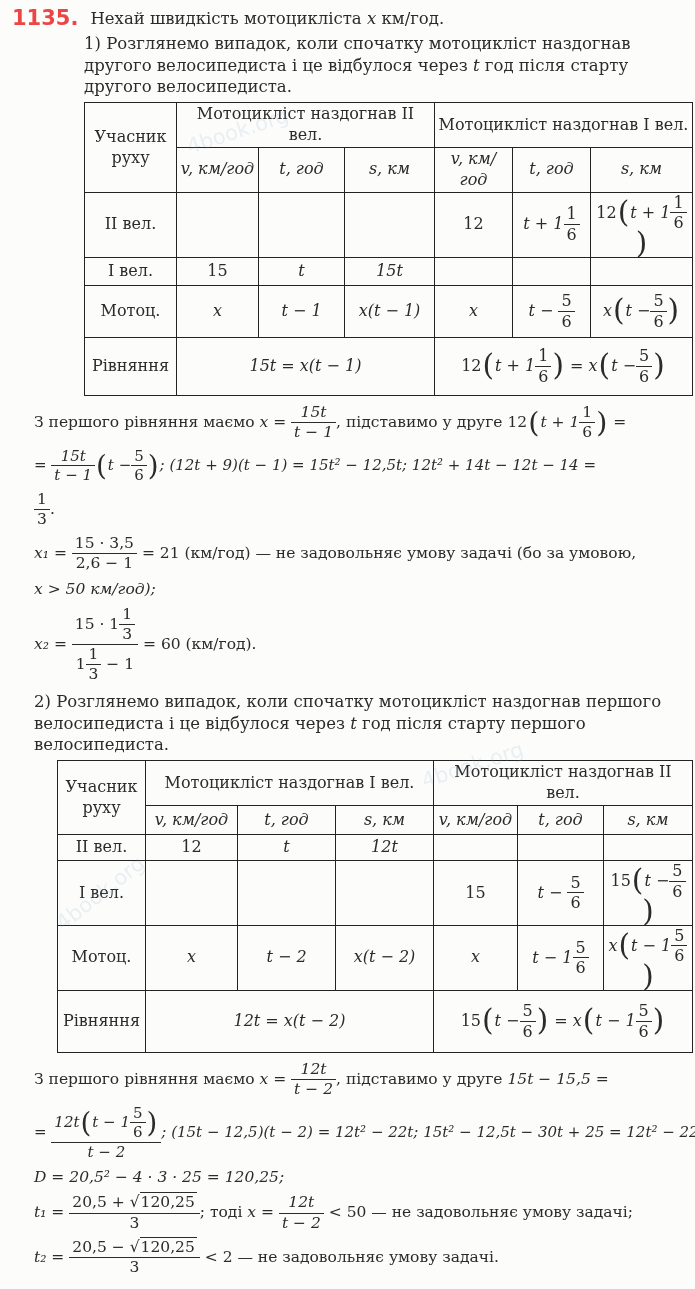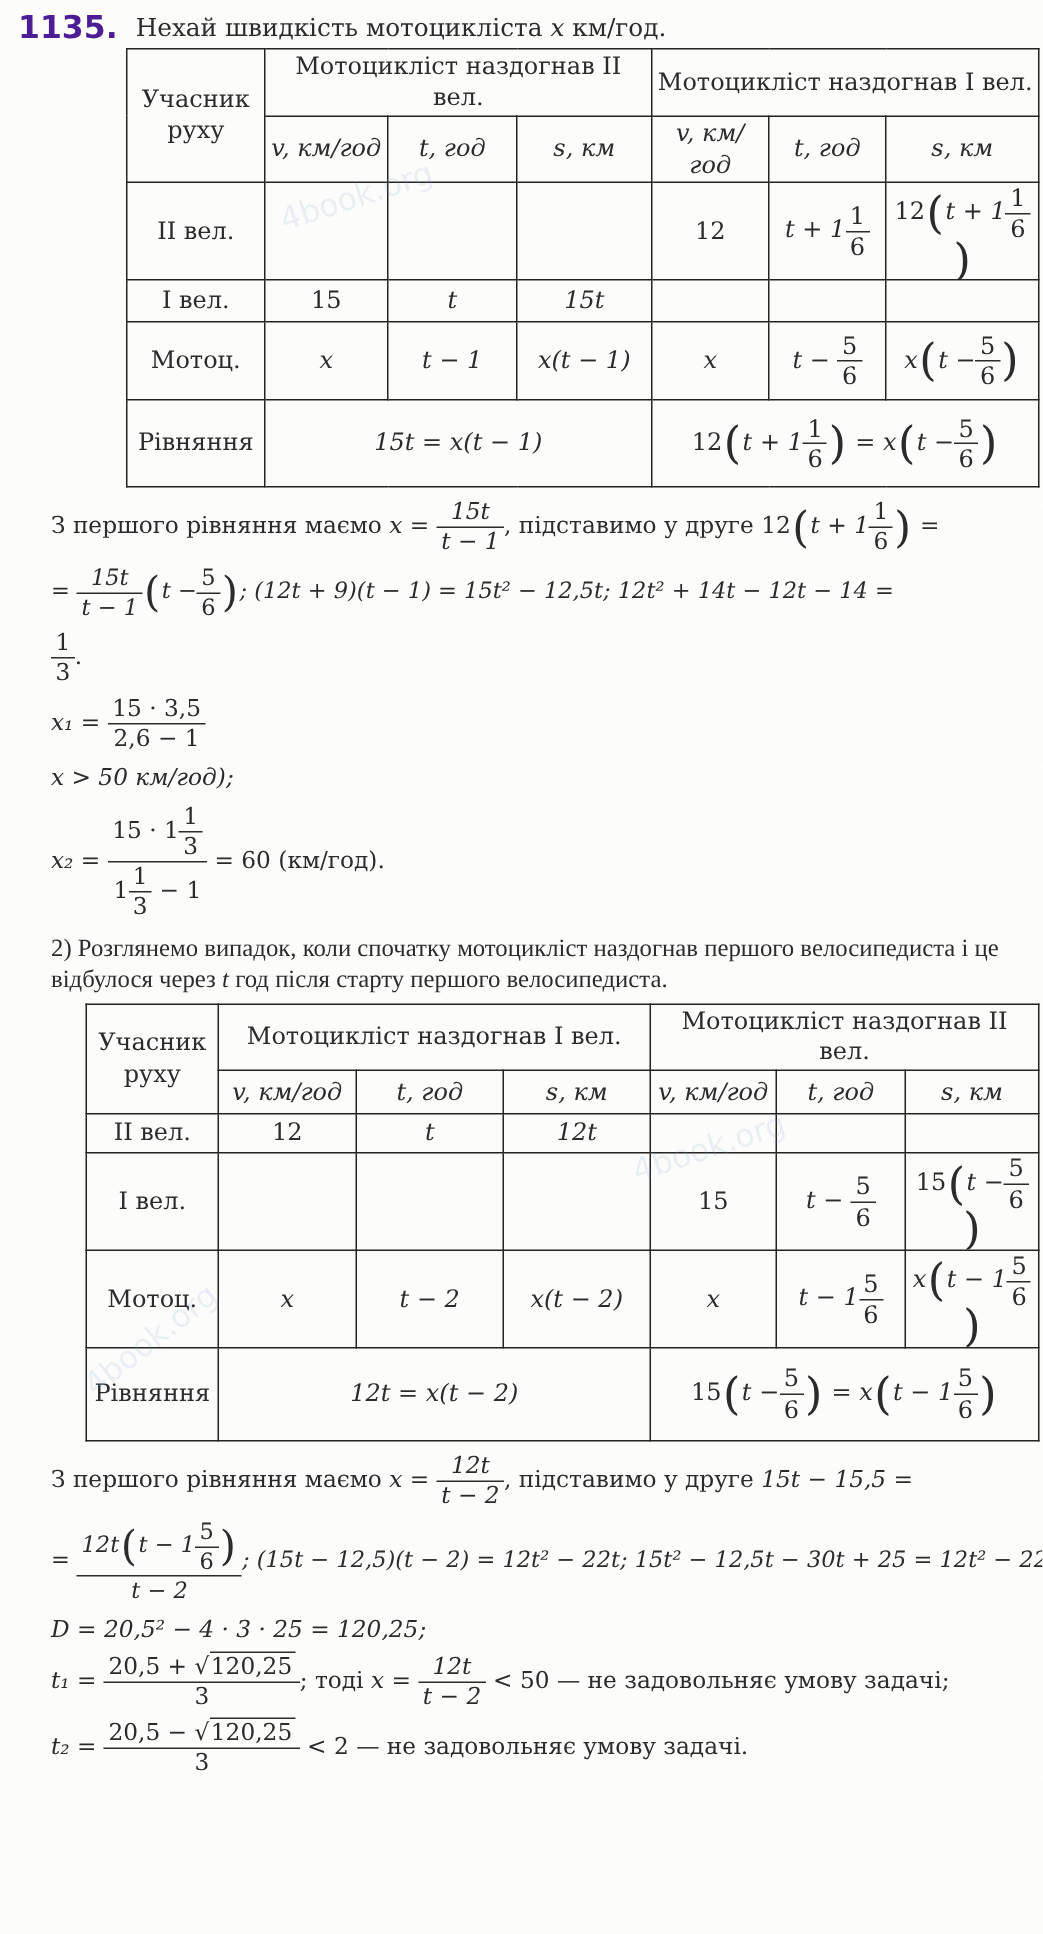--- a/index.html
+++ b/index.html
@@ -23,29 +23,29 @@
     font-size: 21px;
     white-space: nowrap;
     pointer-events: none;
   }
   .wm2 { left: 185px; top: 118px; transform: rotate(-18deg); }
   .wm3 { left: 48px; top: 880px; transform: rotate(-38deg); }
   .wm4 { left: 420px; top: 752px; transform: rotate(-18deg); }
 
   .prob-row { display: flex; gap: 12px; align-items: flex-start; }
   .prob-num {
-    color: #4c1d95;
+    color: #ef4444;
     font-family: "DejaVu Sans", sans-serif;
     font-weight: bold; font-size: 21px; line-height: 1.15;
     padding-left: 2px;
   }
   .intro { padding-top: 2px; }
 
   .h1 { margin: 3px 6px 5px 74px; }
-  .h2 { margin: 8px 6px 5px 24px; font-family: Liberation Serif, serif; }
+  .h2 { margin: 8px 6px 5px 24px; }
 
   .var, .math { font-style: italic; }
   .rm { font-style: normal; }
 
   table { border-collapse: collapse; table-layout: fixed; font-size: 16px; }
   .t1 { margin: 2px 0 8px 74px; width: 608px; }
   .t2 { margin: 4px 0 8px 47px; width: 635px; }
   td { border: 1.6px solid #232323; text-align: center; vertical-align: middle; padding: 1px 2px; overflow: hidden; }
   tr.trA { height: 24px; }
   tr.trB { height: 29px; }
@@ -79,20 +79,21 @@
 
   <div class="wm wm2">4book.org</div>
   <div class="wm wm3">4book.org</div>
   <div class="wm wm4">4book.org</div>
 
   <div class="prob-row">
     <span class="prob-num">1135.</span>
     <span class="intro"><span class="rm">Нехай швидкість мотоцикліста </span><span class="var">x</span><span class="rm"> км/год.</span></span>
   </div>
 
+  <div class="h1"><span class="rm">1) Розглянемо випадок, коли спочатку мотоцикліст наздогнав другого велосипедиста і це відбулося через </span><span class="var">t</span><span class="rm"> год після старту другого велосипедиста.</span></div>
 
   <table class="t1">
     <colgroup>
       <col style="width:92px">
         <col style="width:82px">
         <col style="width:86px">
         <col style="width:90px">
       <col style="width:78px">
         <col style="width:78px">
         <col style="width:102px">
@@ -145,21 +146,21 @@
     </tr>
   </tbody>
     </table>
 
   <div class="eq"><span class="rm">З першого рівняння маємо </span><span class="math">x = </span><span class="frac math"><span class="num">15t</span><span class="den">t − 1</span></span><span class="rm">, підставимо у друге </span><span class="rm">12</span><span class="bp">(</span><span class="math">t + 1</span><span class="frac"><span class="num">1</span><span class="den">6</span></span><span class="bp">)</span><span class="rm"> =</span></div>
 
   <div class="eq tight"><span class="rm">= </span><span class="frac math"><span class="num">15t</span><span class="den">t − 1</span></span><span class="bp">(</span><span class="math">t −</span><span class="frac"><span class="num">5</span><span class="den">6</span></span><span class="bp">)</span><span class="math">; (12t + 9)(t − 1) = 15t² − 12,5t; 12t² + 14t − 12t − 14 =</span></div>
 
   <div class="eq"><span class="frac"><span class="num">1</span><span class="den">3</span></span><span class="rm">.</span></div>
 
-  <div class="eq"><span class="math">x₁ = </span><span class="frac"><span class="num">15 · 3,5</span><span class="den">2,6 − 1</span></span></div>
+  <div class="eq"><span class="math">x₁ = </span><span class="frac"><span class="num">15 · 3,5</span><span class="den">2,6 − 1</span></span><span class="rm"> = 21 (км/год) — не задовольняє умову задачі (бо за умовою,</span></div>
 
   <div class="eq"><span class="math">x &gt; 50 км/год);</span></div>
 
   <div class="eq"><span class="math">x₂ = </span><span class="frac"><span class="num"><span class="rm">15 · 1</span><span class="frac"><span class="num">1</span><span class="den">3</span></span></span><span class="den"><span class="rm">1</span><span class="frac"><span class="num">1</span><span class="den">3</span></span><span class="rm"> − 1</span></span></span><span class="rm"> = 60 (км/год).</span></div>
 
   <div class="h2"><span class="rm">2) Розглянемо випадок, коли спочатку мотоцикліст наздогнав першого велосипедиста і це відбулося через </span><span class="var">t</span><span class="rm"> год після старту першого велосипедиста.</span></div>
 
   <table class="t2">
     <colgroup>
       <col style="width:88px">

